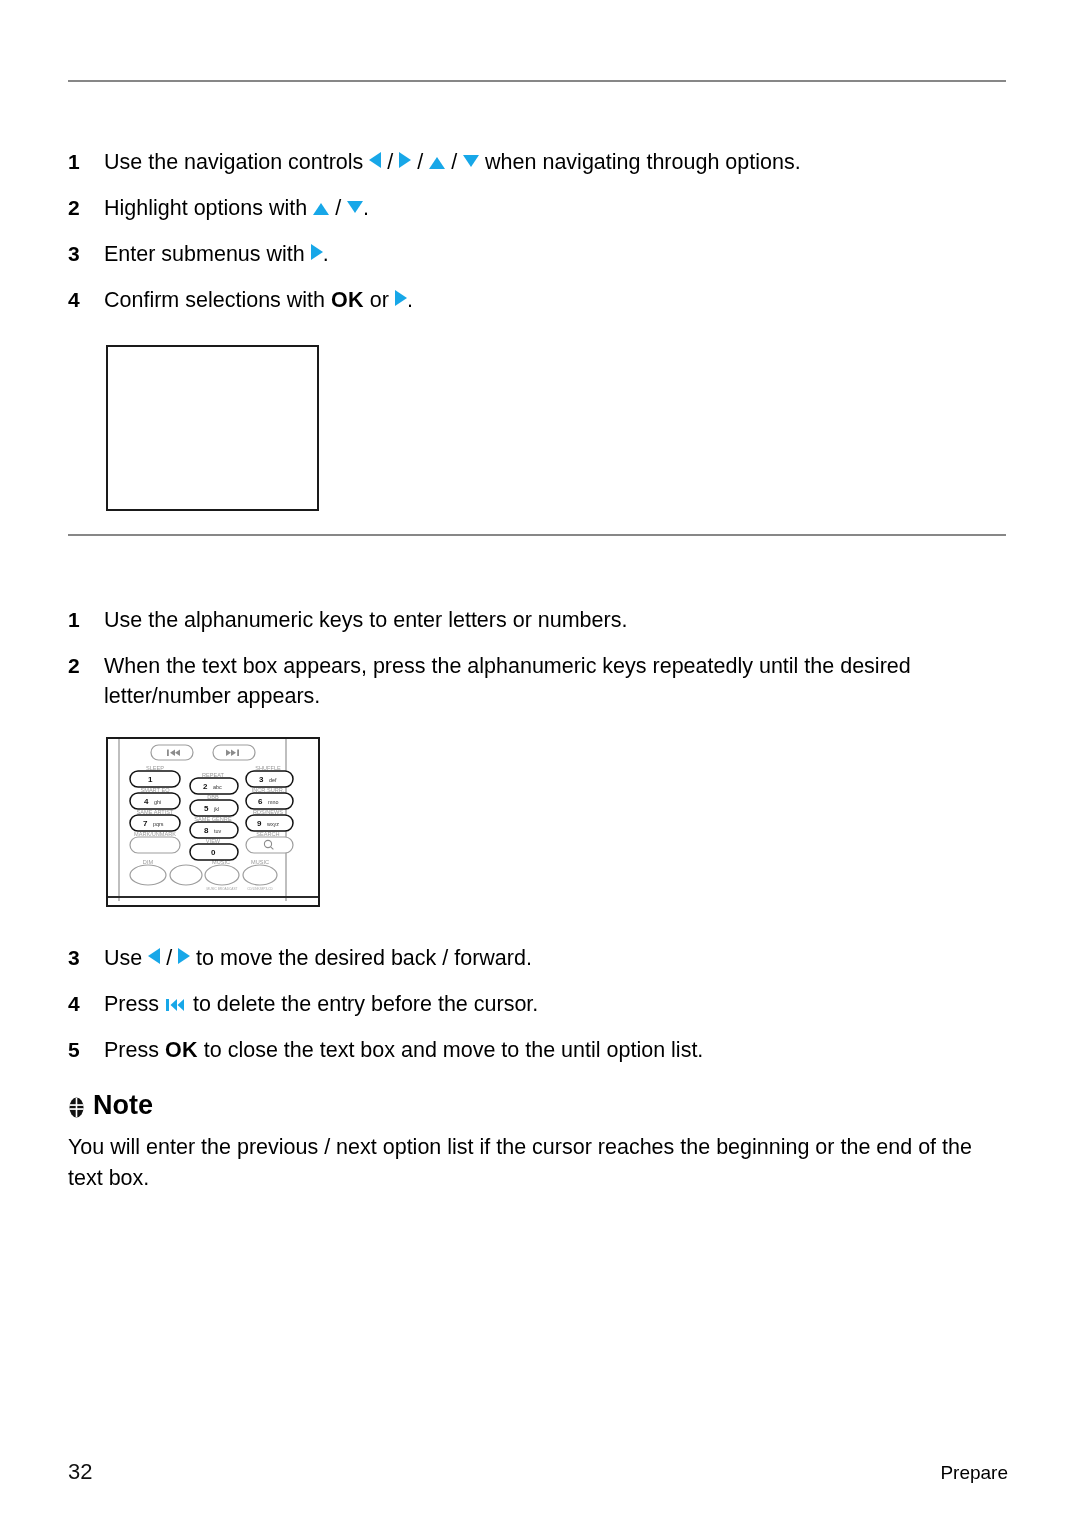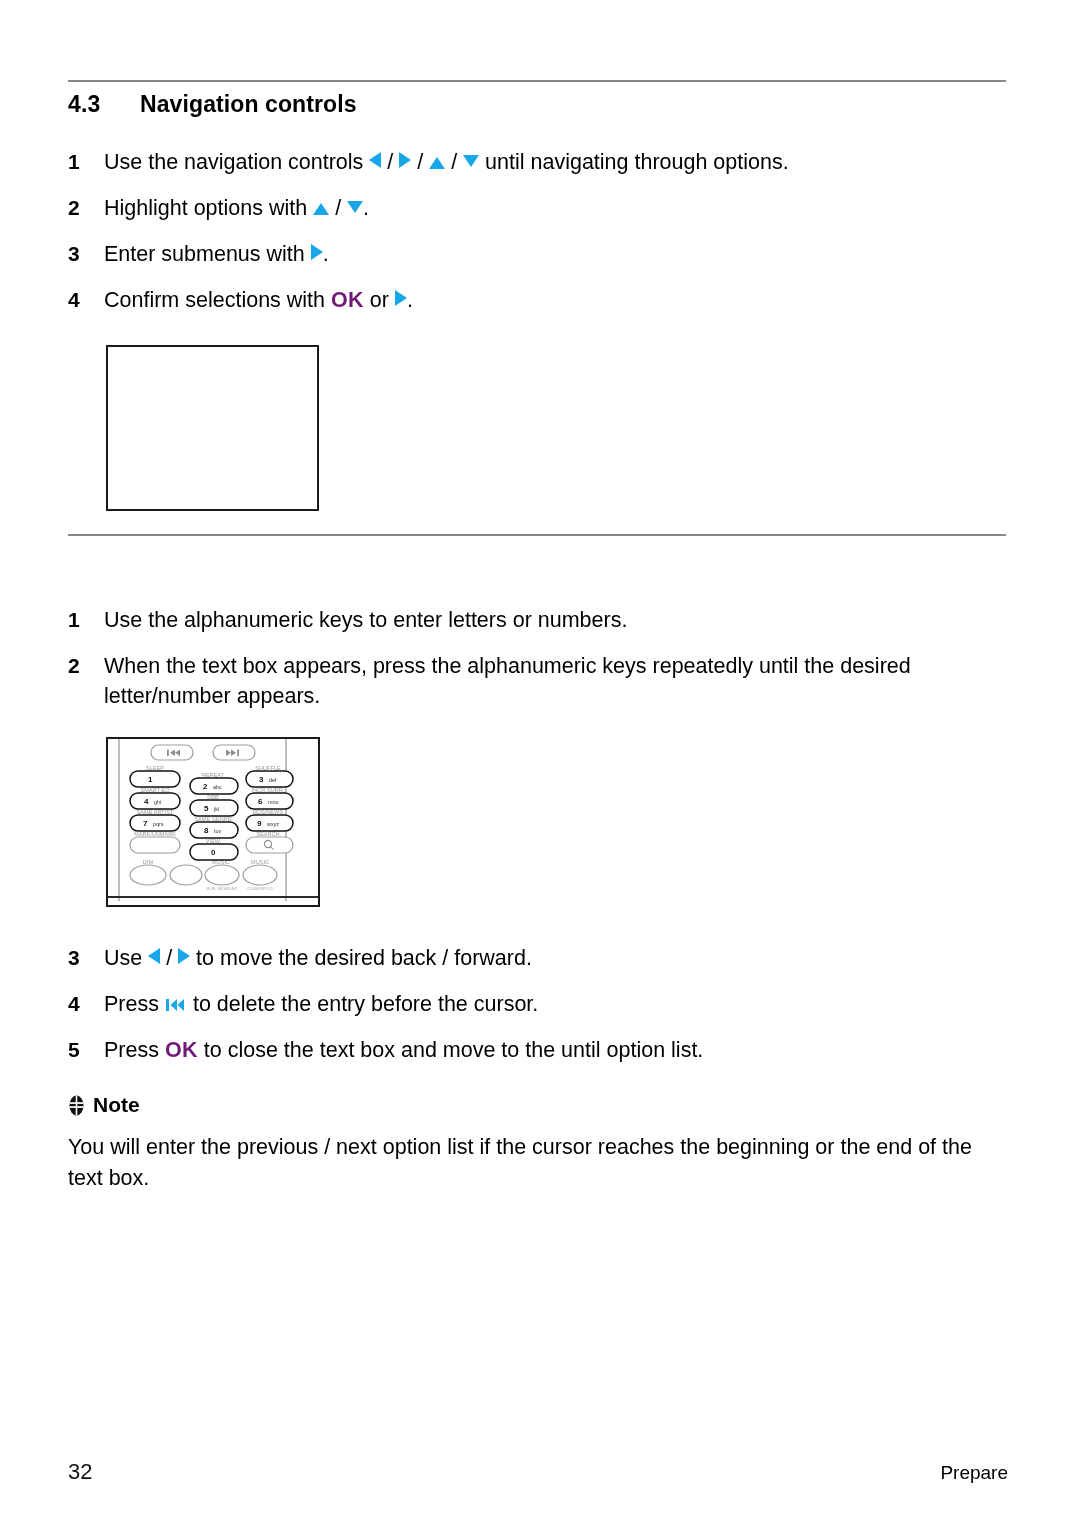--- a/index.html
+++ b/index.html
@@ -78,21 +78,21 @@
   #step-43-4 { top: 285px; }
 
   #step-44-1 { top: 605px; }
   #step-44-2 { top: 651px; }
   #step-44-3 { top: 943px; }
   #step-44-4 { top: 989px; }
   #step-44-5 { top: 1035px; }
 
   
   .ok {
-    color: #701a75;
+    color: #000000;
     font-weight: bold;
     letter-spacing: 0.3px;
   }
   .tri {
     display: inline-block;
     width: 0; height: 0;
     vertical-align: 1px;
   }
   .tri-left {
     border-top: 8px solid transparent;
@@ -158,21 +158,21 @@
   .remote-inner svg { display: block; }
 
   
   #note-block {
     position: absolute;
     left: 68px;
     top: 1092px;
     width: 940px;
   }
   .note-head {
-    font-size: 21px;
+    font-size: 27px;
     font-weight: bold;
     white-space: nowrap;
     line-height: 26px;
   }
   .note-icon {
     display: inline-block;
     width: 17px;
     height: 21px;
     vertical-align: -4px;
     margin-right: 8px;
@@ -202,27 +202,24 @@
     color: #000000;
   }
 </style>
 </head>
 <body>
 
 <div class="page">
 
   <div class="rule" id="rule-1"></div>
 
-  <div class="section-heading" id="heading-43">
-    <span class="num">4.3</span><span>Navigation controls</span>
-  </div>
 
   <div class="step" id="step-43-1">
     <span class="idx">1</span>
-    <span class="txt"><span>Use the navigation controls </span><span class="tri tri-left"></span><span class="sep"> / </span><span class="tri tri-right"></span><span class="sep"> / </span><span class="tri tri-up"></span><span class="sep"> / </span><span class="tri tri-down"></span><span> until navigating through options.</span></span>
+    <span class="txt"><span>Use the navigation controls </span><span class="tri tri-left"></span><span class="sep"> / </span><span class="tri tri-right"></span><span class="sep"> / </span><span class="tri tri-up"></span><span class="sep"> / </span><span class="tri tri-down"></span><span> when navigating through options.</span></span>
   </div>
 
   <div class="step" id="step-43-2">
     <span class="idx">2</span>
     <span class="txt"><span>Highlight options with </span><span class="tri tri-up"></span><span class="sep"> / </span><span class="tri tri-down"></span><span>.</span></span>
   </div>
 
   <div class="step" id="step-43-3">
     <span class="idx">3</span>
     <span class="txt"><span>Enter submenus with </span><span class="tri tri-right"></span><span>.</span></span>

